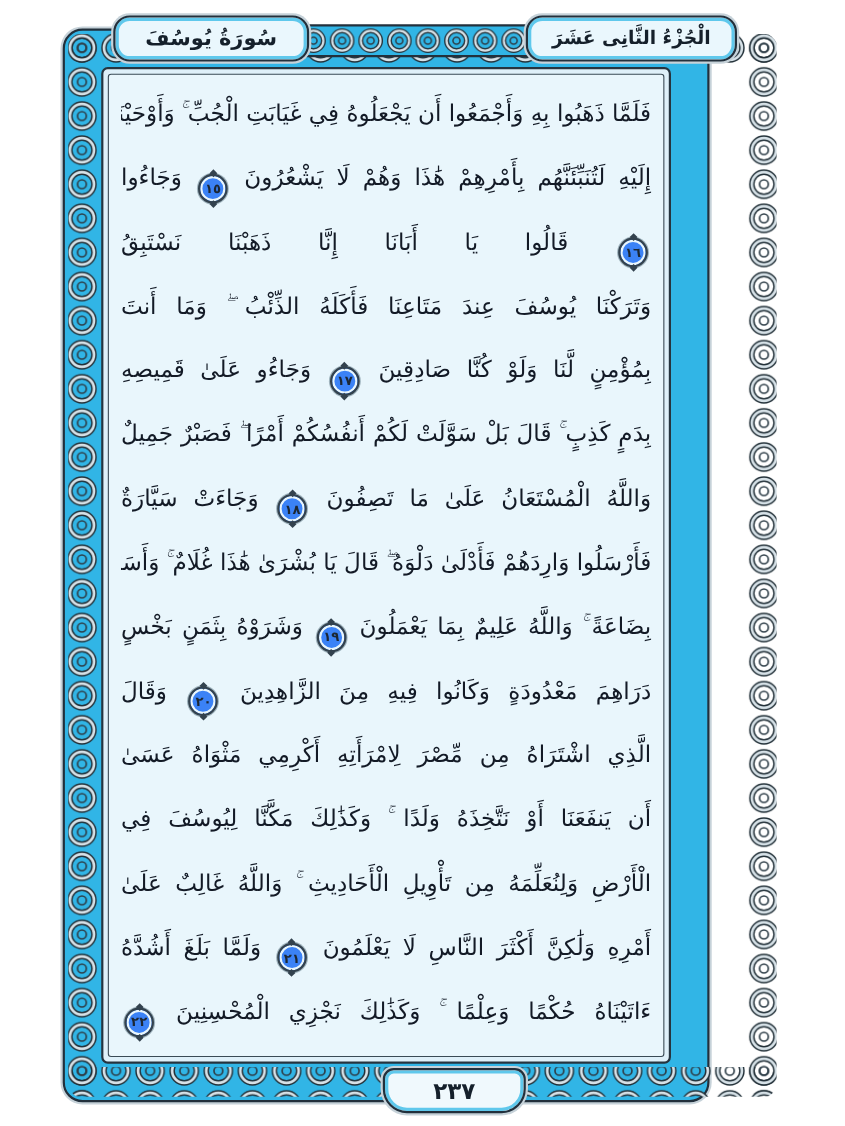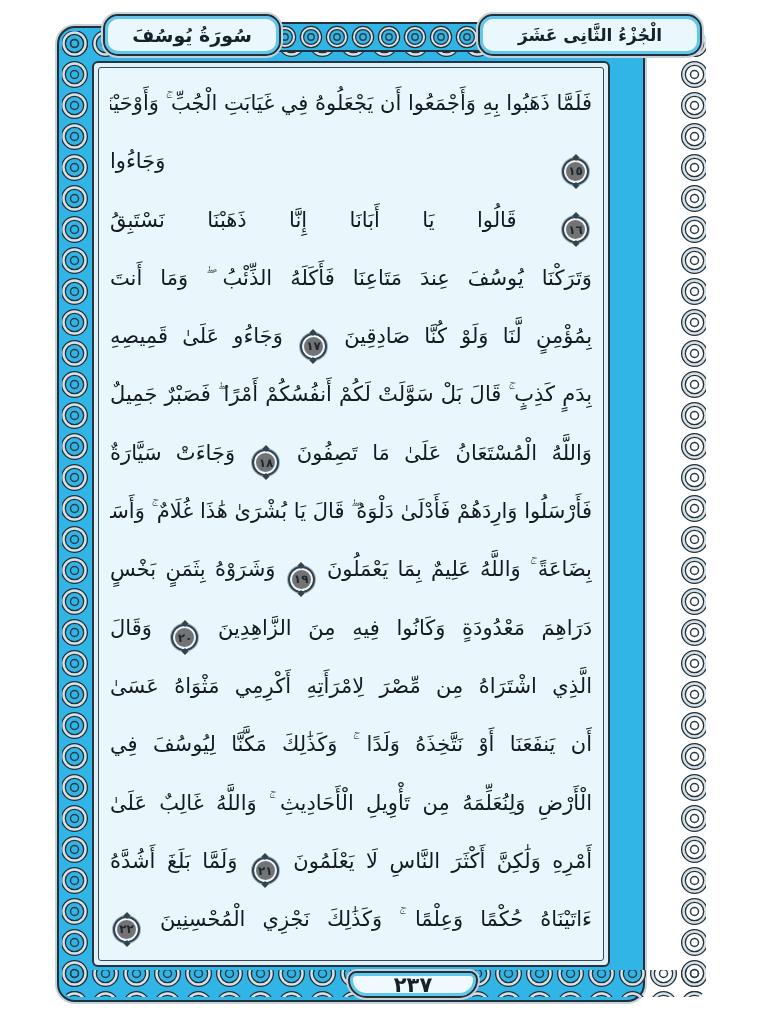--- a/index.html
+++ b/index.html
@@ -32,52 +32,52 @@
   .qline {
     height:58.3px; line-height:58.3px; overflow:hidden;
     font-size:21px; color:#131a26; font-weight:500;
     text-align:justify; text-align-last:justify; white-space:nowrap;
   }
   .qline span[data-name="quran-text-run"] { letter-spacing:0.2px; }
 
   .ayah {
     display:inline-flex; align-items:center; justify-content:center;
     width:27px; height:27px; border-radius:50%;
-    background:#737373; border:2px solid #33424e;
+    background:#3b82f6; border:2px solid #33424e;
     box-shadow:0 0 0 1px #9fb3bd, inset 0 0 0 2px #eaf6fb;
     vertical-align:-7px; position:relative; margin:0 3px;
   }
   .ayah::before, .ayah::after {
     content:""; position:absolute; left:50%; width:5px; height:5px;
     background:#33424e; transform:translateX(-50%) rotate(45deg);
   }
   .ayah::before { top:-5px; } .ayah::after { bottom:-5px; }
   .ayah .num { font-size:12px; font-weight:bold; color:#1c2733; line-height:1; }
 
   
   .cartouche {
     position:absolute; top:14px; height:42px; z-index:5;
     background:#eaf7fd; border:2px solid #22303c; border-radius:15px;
     box-shadow:0 0 0 2px #c6d2d9, inset 0 0 0 3px #5fc8ec;
     display:flex; align-items:center; justify-content:center;
     color:#15202b; font-weight:bold;
   }
   .cartouche.surah { left:103px; width:178px; font-size:19px; }
-  .cartouche.juz   { left:478px; width:224px; font-size:17px; }
+  .cartouche.juz   { left:478px; width:192px; font-size:17px; }
 
   .header-strip {
     position:absolute; top:22px; left:270px; width:218px; height:30px; z-index:4;
     background:#31b5e6; border:2px solid #22303c; border-radius:9px;
     overflow:hidden;
   }
   .header-strip svg { position:absolute; inset:0; width:214px; height:26px; }
 
   
   .pagenum {
-    position:absolute; left:348px; top:971px; width:130px; height:27px; z-index:6;
+    position:absolute; left:348px; top:971px; width:130px; height:41px; z-index:6;
     background:#f0f9fd; border:2px solid #22303c; border-radius:10px 10px 22px 22px;
     box-shadow:0 0 0 2px #c6d2d9, inset 0 0 0 3px #5fc8ec;
     display:flex; align-items:center; justify-content:center;
     font-size:21px; font-weight:bold; color:#15202b;
   }
 </style>
 </head>
 <body>
 
 <div class="page" data-name="mushaf-page">
@@ -115,21 +115,21 @@
       <rect x="5" y="3" width="640" height="27" rx="8" fill="url(#ornF)"></rect>
       <rect x="5" y="942" width="640" height="27" rx="8" fill="url(#ornF)"></rect>
       <rect x="3" y="5" width="27" height="962" rx="8" fill="url(#ornF)"></rect>
       <rect x="620" y="5" width="27" height="962" rx="8" fill="url(#ornF)"></rect>
     </svg>
 
     <div class="cutout" data-name="inner-border">
       <div class="panel" data-name="text-panel">
         <div class="qlines" id="quran-lines" data-name="quran-text-block">
             <div class="qline" data-name="quran-line"><span data-name="quran-text-run">فَلَمَّا ذَهَبُوا بِهِ وَأَجْمَعُوا أَن يَجْعَلُوهُ فِي غَيَابَتِ الْجُبِّ ۚ وَأَوْحَيْنَا</span></div>
-            <div class="qline" data-name="quran-line"> <span class="ayah" data-name="ayah-marker">
+            <div class="qline" data-name="quran-line"><span data-name="quran-text-run">إِلَيْهِ لَتُنَبِّئَنَّهُم بِأَمْرِهِمْ هَٰذَا وَهُمْ لَا يَشْعُرُونَ</span> <span class="ayah" data-name="ayah-marker">
                 <span class="num" data-name="ayah-number">١٥</span>
               </span> <span data-name="quran-text-run">وَجَاءُوا</span></div>
             <div class="qline" data-name="quran-line"> <span class="ayah" data-name="ayah-marker">
                 <span class="num" data-name="ayah-number">١٦</span>
               </span> <span data-name="quran-text-run">قَالُوا يَا أَبَانَا إِنَّا ذَهَبْنَا نَسْتَبِقُ</span></div>
             <div class="qline" data-name="quran-line"><span data-name="quran-text-run">وَتَرَكْنَا يُوسُفَ عِندَ مَتَاعِنَا فَأَكَلَهُ الذِّئْبُ ۖ وَمَا أَنتَ</span></div>
             <div class="qline" data-name="quran-line"><span data-name="quran-text-run">بِمُؤْمِنٍ لَّنَا وَلَوْ كُنَّا صَادِقِينَ</span> <span class="ayah" data-name="ayah-marker">
                 <span class="num" data-name="ayah-number">١٧</span>
               </span> <span data-name="quran-text-run">وَجَاءُو عَلَىٰ قَمِيصِهِ</span></div>
             <div class="qline" data-name="quran-line"><span data-name="quran-text-run">بِدَمٍ كَذِبٍ ۚ قَالَ بَلْ سَوَّلَتْ لَكُمْ أَنفُسُكُمْ أَمْرًا ۖ فَصَبْرٌ جَمِيلٌ</span></div>

